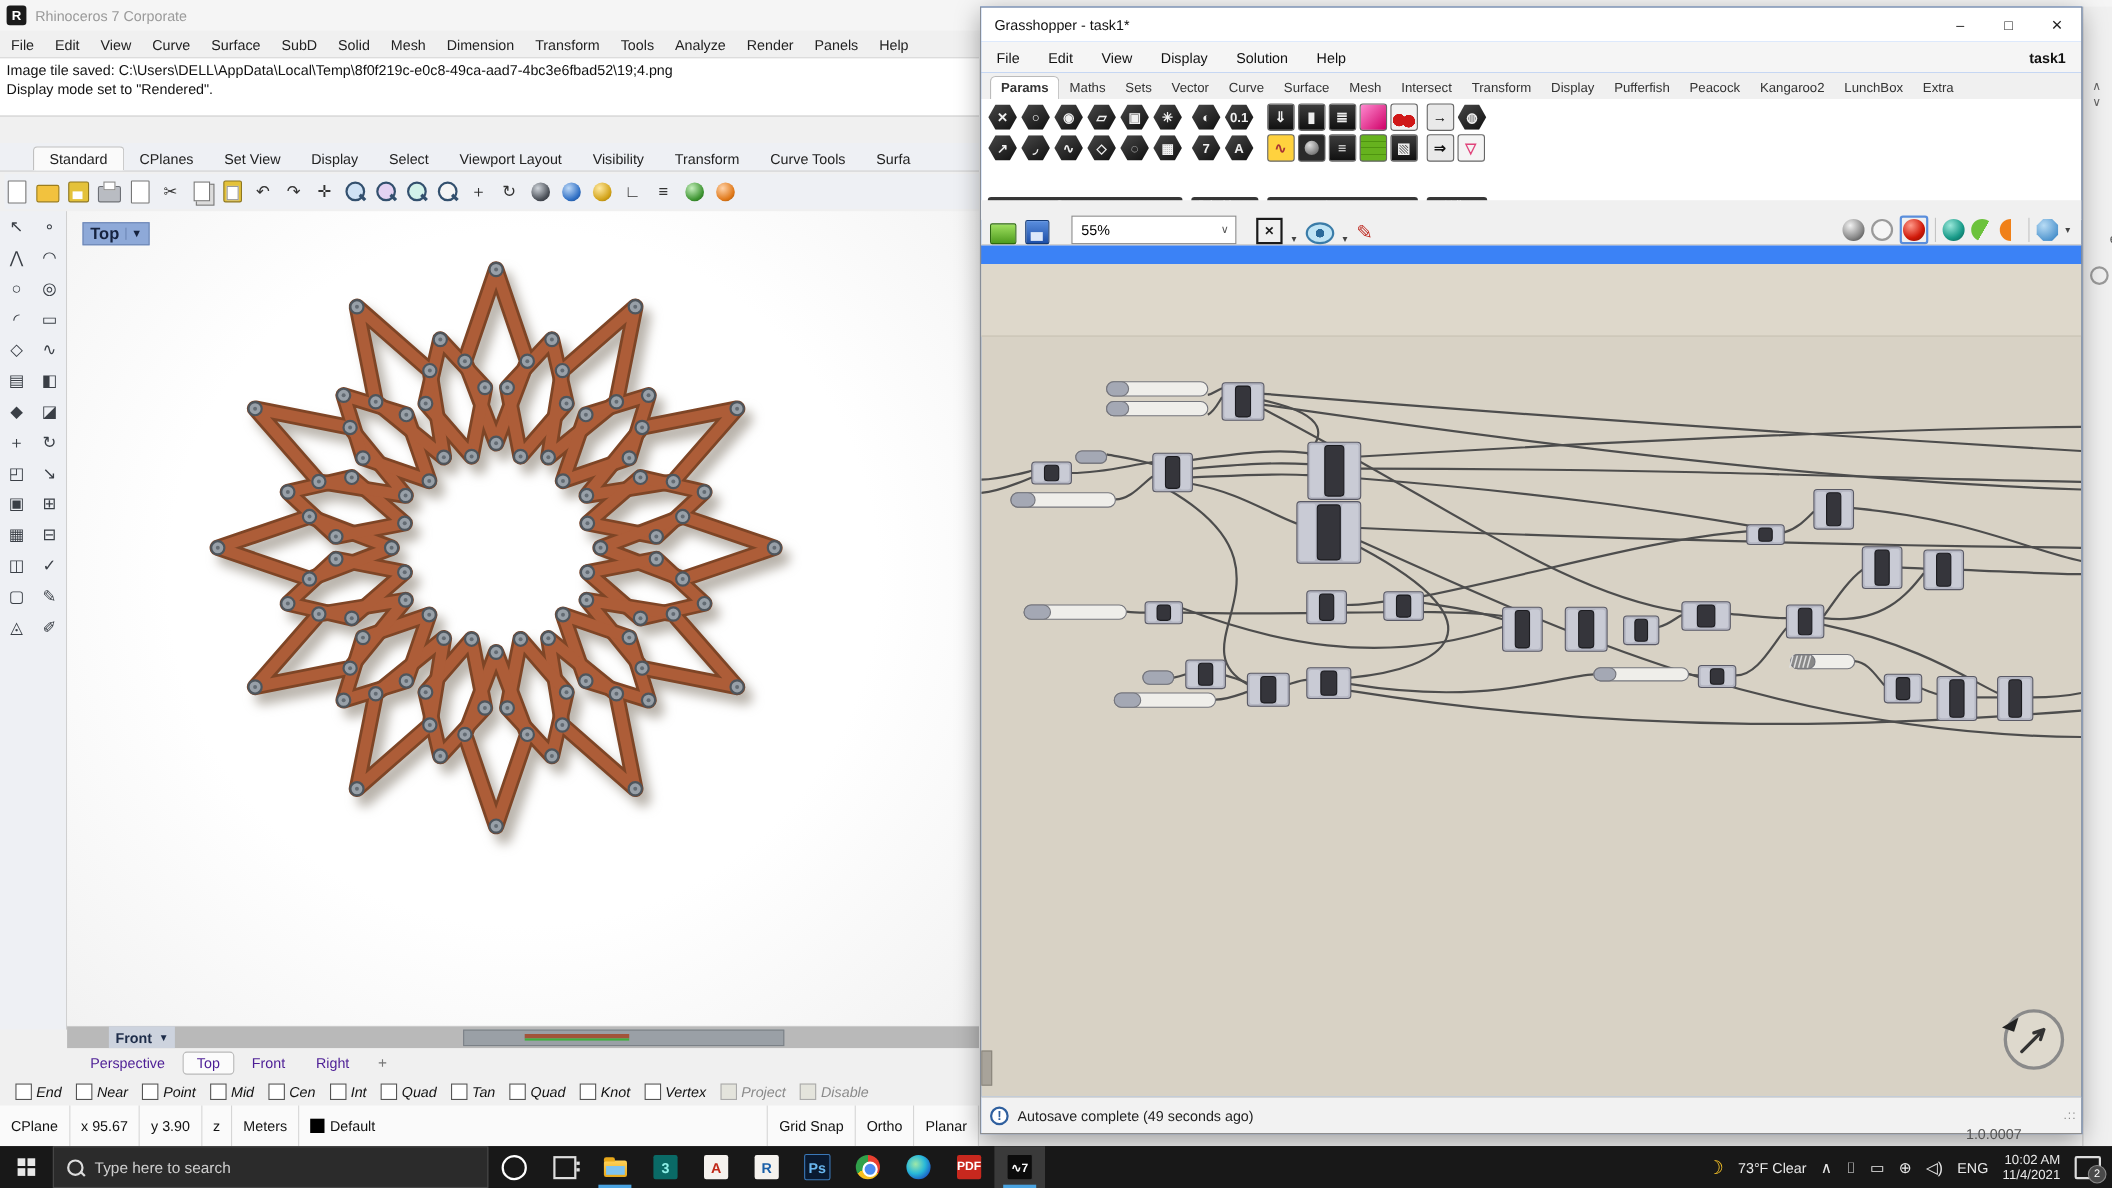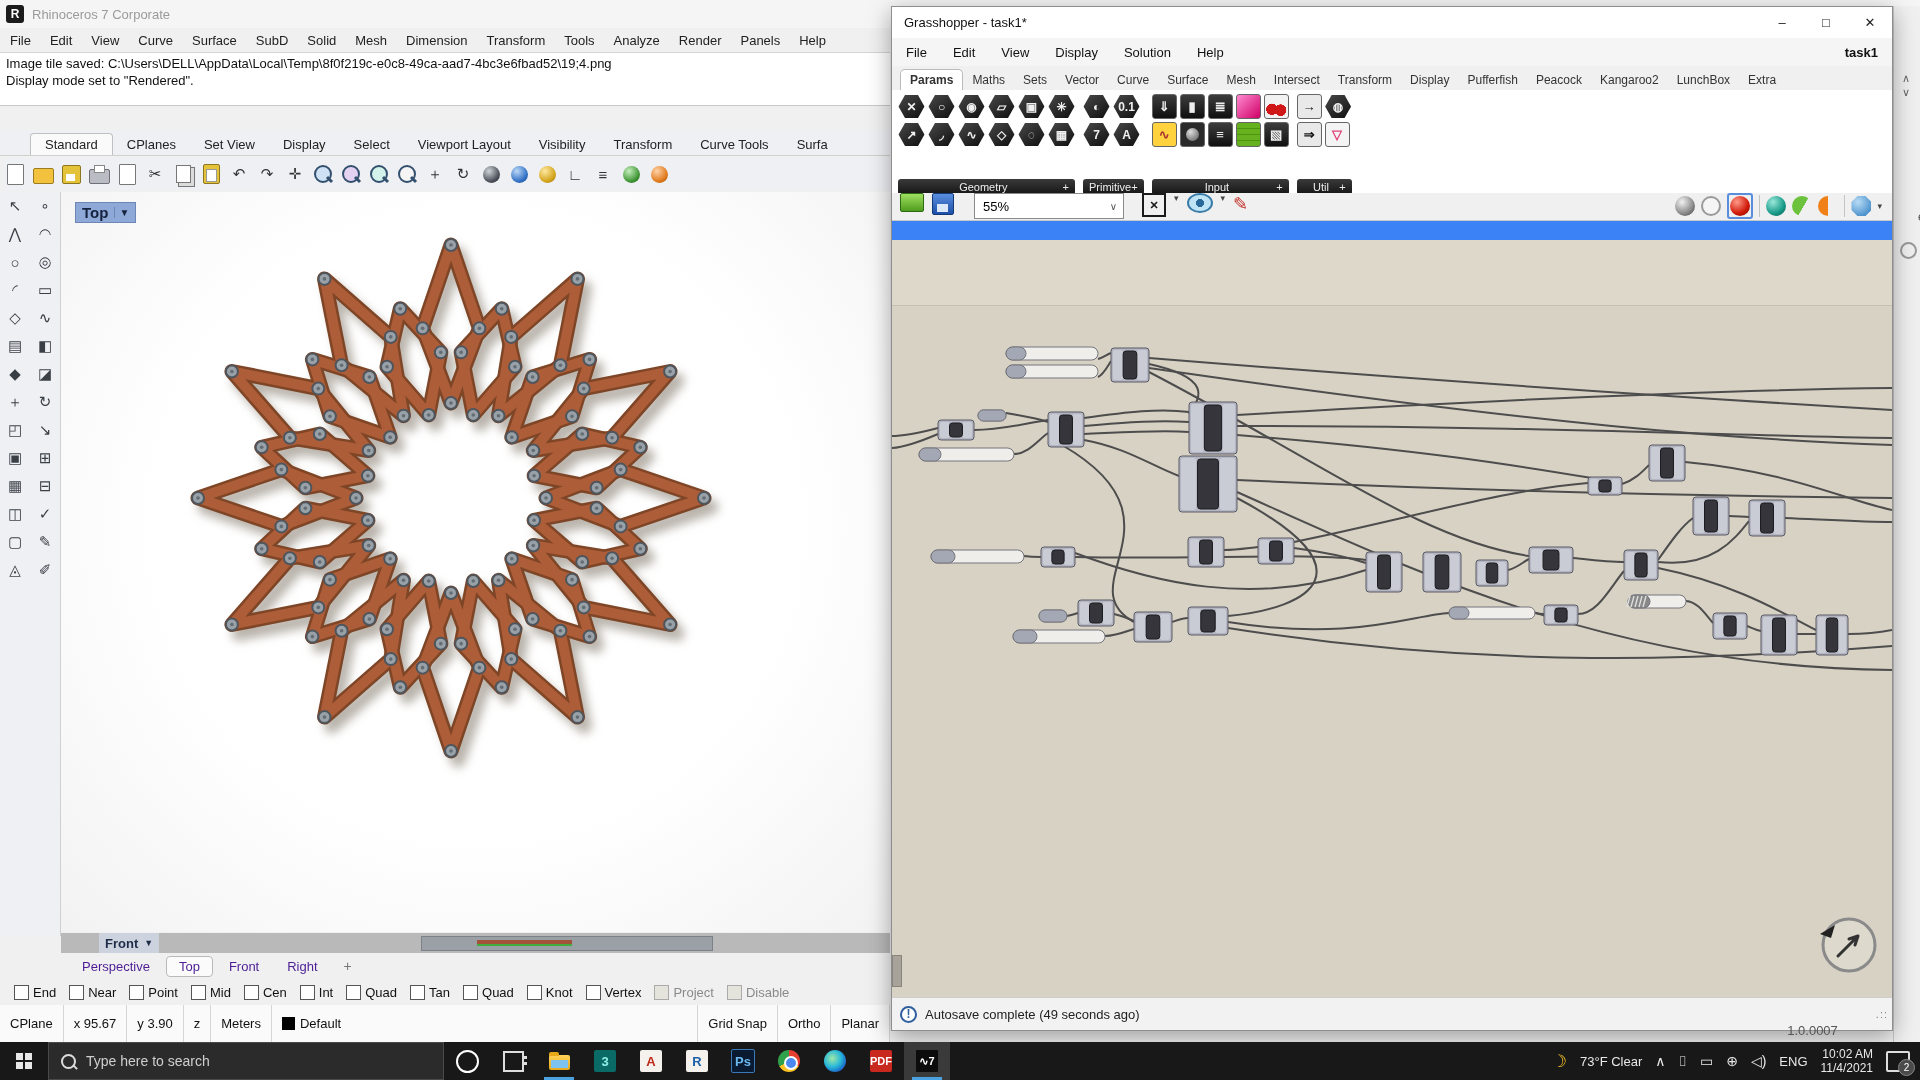--- a/index.html
+++ b/index.html
@@ -48,21 +48,21 @@
   #vp-front{left:61px;top:933px;width:829px;height:20px;background:#b9b9b9;}
   #vp-front-label{left:38px;top:0px;color:#1d2c49;font-weight:bold;font-size:13px;background:#cdd3de;padding:0 6px;display:flex;gap:6px;align-items:center;height:20px;}
   #vp-front-geo{left:360px;top:3px;width:290px;height:13px;background:#9aa0a6;border:1px solid #7b8187;}
   #vp-front-green{left:55px;top:7px;width:95px;height:2px;background:#3fae3f;}
   #vp-front-red{left:55px;top:3px;width:95px;height:4px;background:#a2543a;}
   #vp-tabs{left:0;top:953px;width:890px;height:26px;background:#f0f0f0;display:flex;align-items:center;padding-left:70px;box-sizing:border-box;gap:4px;}
   .vtab{font-size:13px;color:#4c1d95;padding:2px 12px;}
   .vtab.active{background:#fbfbfb;border:1px solid #b9b9b9;border-radius:4px;}
   #vp-plus{color:#777;font-size:14px;margin-left:10px;}
   #rh-osnap{left:0;top:979px;width:890px;height:26px;background:#f0f0f0;display:flex;align-items:center;gap:13px;padding-left:14px;box-sizing:border-box;}
-  .osn{display:flex;align-items:center;gap:4px;font-size:13px;color:#111;}
+  .osn{display:flex;align-items:center;gap:4px;font-size:13px;color:#111;font-style:italic;}
   .osn .cb{width:13px;height:13px;background:#fff;border:1px solid #555;}
   .osn.dis{color:#8a8a8a}
   .osn.dis .cb{background:#e4e4dc;border-color:#aaa;}
   #rh-status{left:0;top:1005px;width:890px;height:37px;background:#fafafa;display:flex;font-size:13px;color:#111;align-items:stretch;}
   .st-cell{border-right:1px solid #d6d6d6;display:flex;align-items:center;justify-content:center;padding:0 10px;}
   .st-sw{width:13px;height:13px;background:#000;margin-right:5px;}
   
   #rh-strip{left:1893px;top:6px;width:27px;height:1036px;background:#f0f0f0;border-left:1px solid #c9c9c9;font-size:11px;color:#666;}
   #rh-strip .up{position:absolute;left:8px;top:66px}
   #rh-strip .dn{position:absolute;left:8px;top:80px}
@@ -89,21 +89,21 @@
   .px{width:25px;height:25px;border-radius:3px;border:1px solid #666;display:flex;align-items:center;justify-content:center;font-size:13px;font-weight:bold;box-sizing:border-box;}
   .px-dark{background:linear-gradient(#3d3d3d,#101010);color:#eee;}
   .px-pink{background:linear-gradient(135deg,#ff8ad0,#cf0067);}
   .px-cherry{background:radial-gradient(circle at 30% 62%,#d01818 26%,transparent 27%),radial-gradient(circle at 68% 66%,#d01818 26%,transparent 27%),#f2f2f2;}
   .px-yellow{background:#ffd23e;color:#a33;}
   .px-knob{background:#2a2a2a;position:relative;}
   .px-knob::after{content:"";width:13px;height:13px;border-radius:50%;background:radial-gradient(circle at 35% 30%,#ddd,#555);}
   .px-green{background:repeating-linear-gradient(0deg,#66b21e 0 5px,#4f9410 5px 6px),#5aa316;}
   .px-light{background:#e9e9e9;color:#111;}
   .px-flask{background:#f4f4f4;color:#e0457b;}
-  #gh-canvasbar{left:0;top:186px;width:100%;height:28px;background:#f0f0f0;border-bottom:1px solid #c9c9c9;display:flex;align-items:flex-start;gap:8px;padding-left:8px;box-sizing:border-box;}
+  #gh-canvasbar{left:0;top:175px;width:100%;height:41px;background:#f0f0f0;border-bottom:1px solid #c9c9c9;display:flex;align-items:flex-end;gap:8px;padding-left:8px;box-sizing:border-box;}
   .cfold{width:22px;height:17px;background:linear-gradient(#9fe060,#4f9c1e);border:1px solid #2e6a10;border-radius:2px;}
   .csave{width:20px;height:20px;background:linear-gradient(#5a8ede,#1d4fa8);border:1px solid #123a78;border-radius:2px;position:relative;}
   .csave::after{content:"";position:absolute;left:4px;top:10px;width:11px;height:8px;background:#dce8fa;}
   #gh-zoom{width:140px;height:24px;background:#fff;border:1px solid #8a8a8a;font-size:13px;display:flex;align-items:center;padding-left:8px;position:relative;margin-left:12px;}
   #gh-zoom .dd{margin-left:auto;margin-right:6px;color:#555;font-size:10px;}
   .ctarget{width:20px;height:20px;border:2px solid #1a1a1a;display:flex;align-items:center;justify-content:center;font-size:11px;font-weight:bold;color:#1a1a1a;margin-left:10px;}
   .ceye{width:22px;height:16px;border:2px solid #3a7ca8;border-radius:50%;background:radial-gradient(circle,#2a6a9a 28%,#bfe4f5 30%);}
   .cpen{color:#c03028;font-size:18px;}
   .tinycar{font-size:9px;color:#444;}
   #gh-rtools{margin-left:auto;display:flex;align-items:center;gap:6px;padding-right:10px;}

